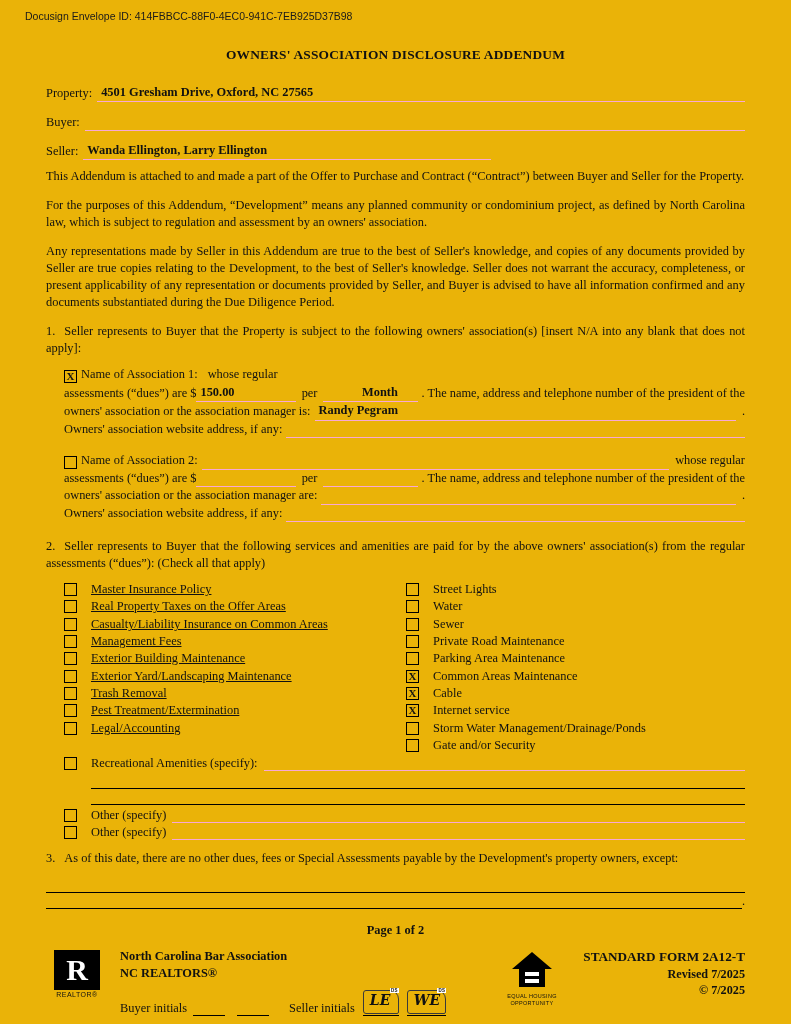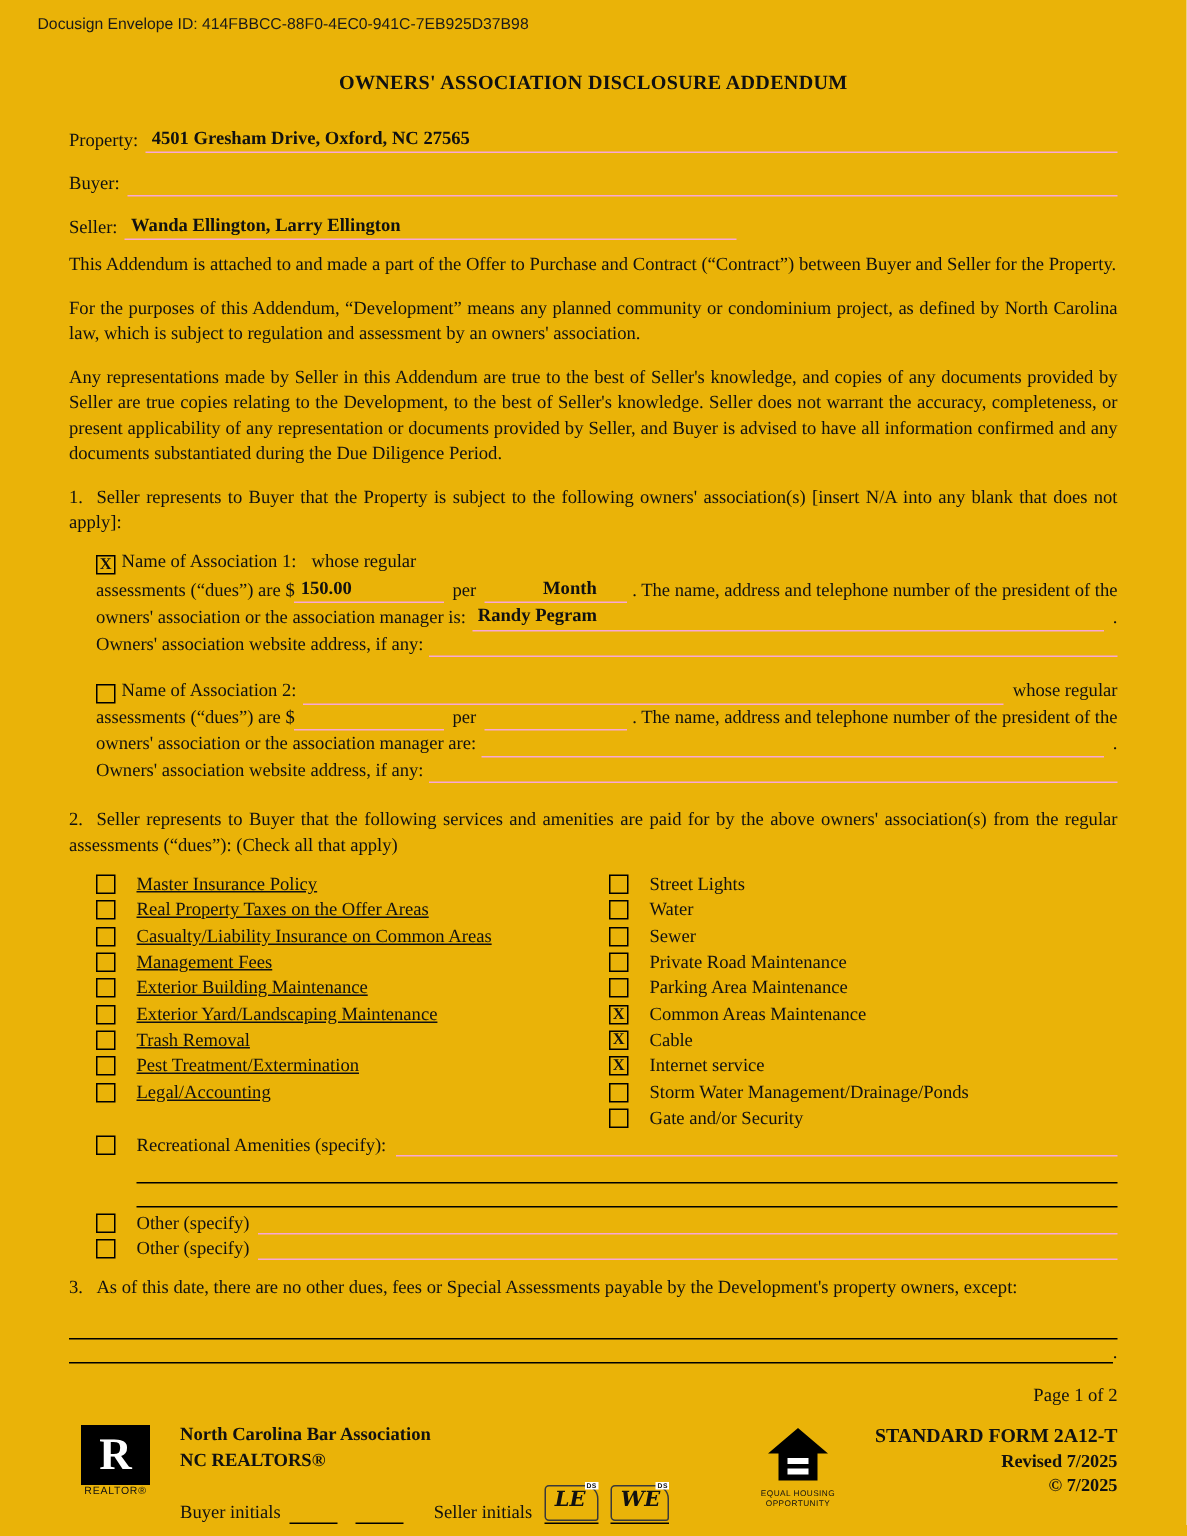--- a/index.html
+++ b/index.html
@@ -43,21 +43,21 @@
 
   .rec-row { display:flex; align-items:flex-end; margin-left:18px; height:17.3px; }
   .rec-row .box { margin-right:14px; }
   .blank-rule { border-bottom:1px solid #000; height:16px; }
   .rule-indent { margin-left:45px; }
   .rule-row { display:flex; align-items:flex-end; }
   .other-row { display:flex; align-items:flex-end; margin-left:18px; height:17.5px; }
   .other-row .box { margin-right:14px; }
   .other-row .olabel { white-space:nowrap; padding-right:6px; }
 
-  .page-of { text-align:right; margin-top:14px; margin-bottom:10px; }
+  .page-of { text-align:center; margin-top:14px; margin-bottom:10px;font-weight:bold; }
 
   .footer-main { display:flex; align-items:flex-start; }
   .rlogo-wrap { width:62px; text-align:center; margin-top:2px; }
   .rlogo { width:46px; height:40px; background:#000; color:#fff; display:flex; align-items:center; justify-content:center;
            font-weight:bold; font-size:30px; font-family:"Liberation Serif", serif; margin:0 auto; }
   .rlogo-caption { font-size:7px; letter-spacing:.5px; margin-top:1px; font-family:"Liberation Sans", sans-serif; }
   .approve-col { flex:1; padding-left:12px; }
   .approve-col .aline { font-weight:bold; line-height:16.5px; }
   .initials-row { display:flex; align-items:flex-end; margin-top:9px; }
   .initials-row .ilabel { white-space:nowrap; }

